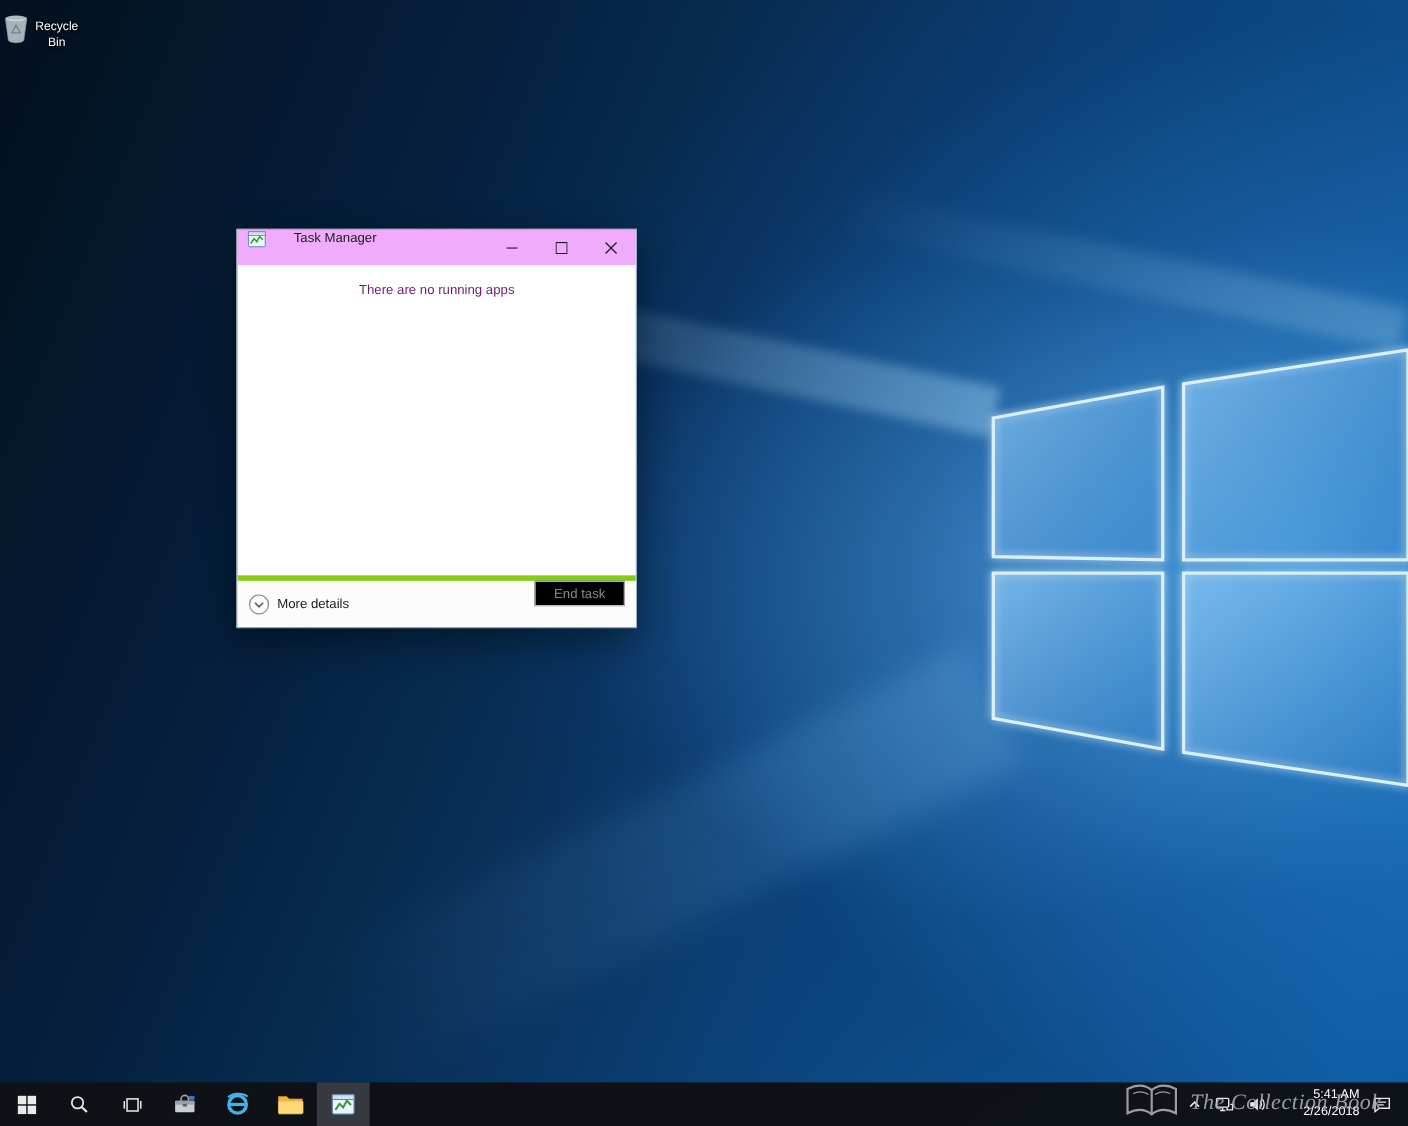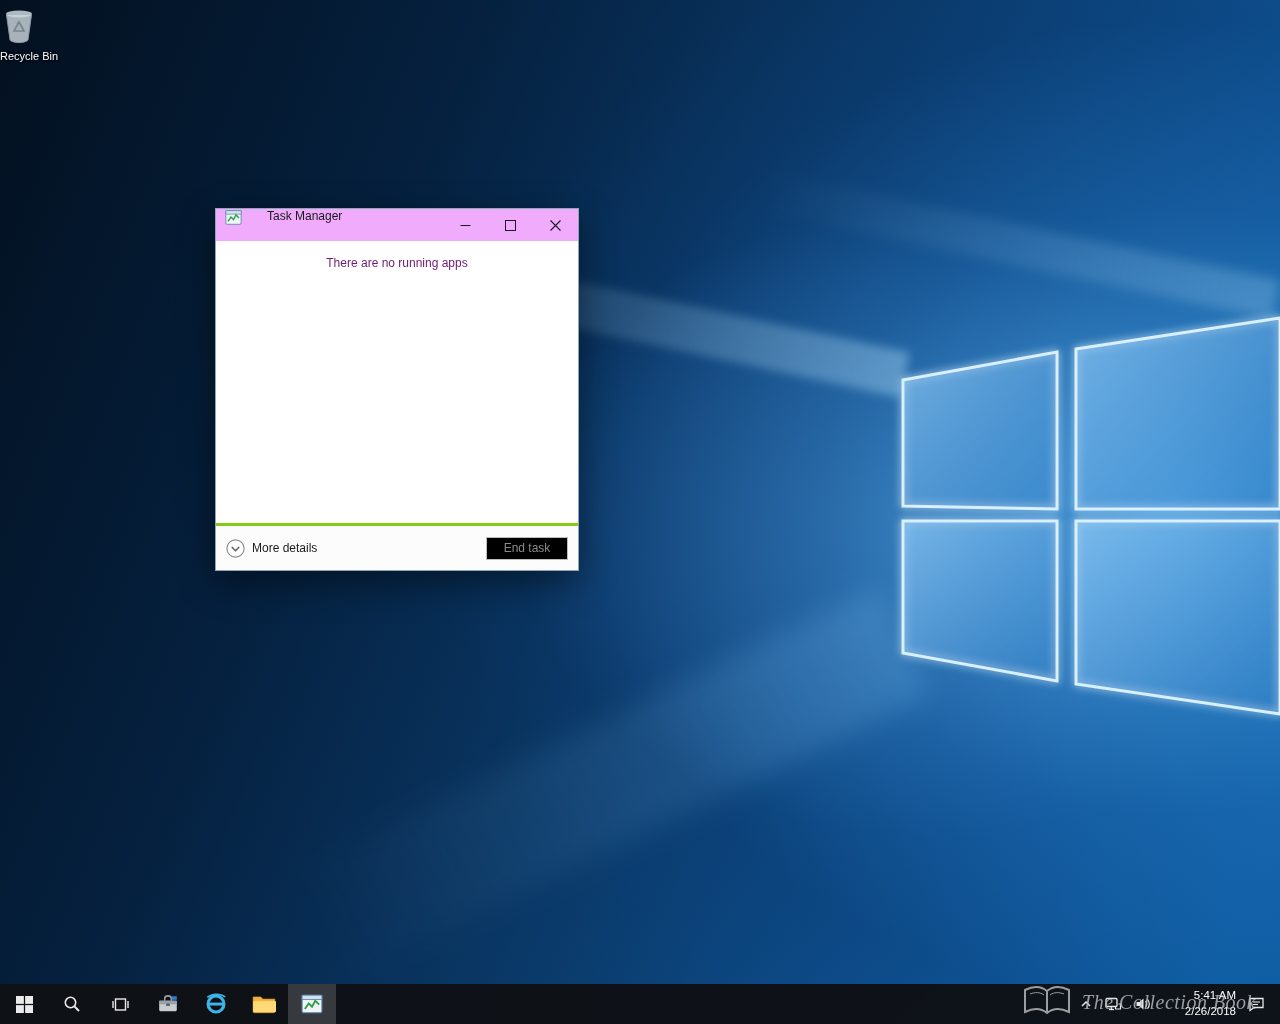--- a/index.html
+++ b/index.html
@@ -17,41 +17,41 @@
   .beam { position:absolute; transform-origin:right center; pointer-events:none; }
   .beamA { left:395px; top:352px; width:510px; height:46px; transform:rotate(12deg);
     background:linear-gradient(to right, rgba(150,215,255,0), rgba(185,230,255,0.38)); filter:blur(5px); }
   .beamB { left:255px; top:580px; width:650px; height:120px; transform:rotate(-26deg);
     background:linear-gradient(to right, rgba(120,195,250,0), rgba(130,200,250,0.22)); filter:blur(14px); }
   .beamC { left:756px; top:280px; width:520px; height:40px; transform:rotate(12deg);
     background:linear-gradient(to right, rgba(150,215,255,0), rgba(185,230,255,0.25)); filter:blur(6px); }
   svg.panes { position:absolute; left:0; top:0; }
 
   
-  .desk-icon { position:absolute; width:74px; display:flex; flex-direction:column;
-    align-items:flex-start; cursor:default; }
+  .desk-icon { position:absolute; width:74px; display:flex; flex-direction:row;
+    align-items:flex-end; cursor:default; }
   .desk-icon .icon-label { margin-top:3px; font-size:11px; line-height:1.3; color:#fff;
     text-align:center; text-shadow:1px 1px 2px rgba(0,0,0,0.9), 0 0 3px rgba(0,0,0,0.6); }
   #icon-recycle { left:0; top:6px; }
   #icon-wse { left:0; top:104px; }
 
   
   #tm-window { position:absolute; left:215px; top:208px; width:364px; height:363px;
     background:#fff; border:1px solid #8ea7b8; box-shadow:0 12px 34px rgba(0,0,0,0.45);
     display:flex; flex-direction:column; }
   .titlebar { height:32px; display:flex; align-items:flex-start; padding-left:9px; gap:25px;
     background:#f0abfc; flex:0 0 auto; }
   .titlebar .title { font-size:12px; color:#1a1a1a; flex:1 1 auto; }
   .win-controls { display:flex; height:32px; }
   .win-controls button { width:45px; height:32px; border:none; background:transparent;
     display:flex; align-items:center; justify-content:center; cursor:default; }
   .tm-body { flex:1 1 auto; padding-top:15px; }
   .empty-msg { text-align:center; font-size:12px; color:#701a75; }
-  .tm-footer { flex:0 0 47px; border-top:3px solid #84cc16; background:#fcfcfc;
-    display:flex; align-items:center; justify-content:space-between; padding:0 10px; }
+  .tm-footer { flex:0 0 47px; border-top:5px solid #84cc16; background:#fcfcfc;
+    display:flex; justify-content:space-between; padding:0 10px; }
   .more-details { display:flex; align-items:center; gap:7px; font-size:12px; color:#1a1a1a;
     cursor:pointer; }
   .end-task { width:82px; height:23px; background:#000000; border:1px solid #bdbdbd;
     color:#8a8a8a; font-size:12px; font-family:"Liberation Sans", sans-serif; }
 
   
   #taskbar { position:absolute; left:0; bottom:0; width:1280px; height:40px;
     background:rgba(14,17,21,0.97); display:flex; align-items:stretch; z-index:50; }
   .tb-btn { width:48px; display:flex; align-items:center; justify-content:center;
     background:transparent; border:none; cursor:pointer; }

